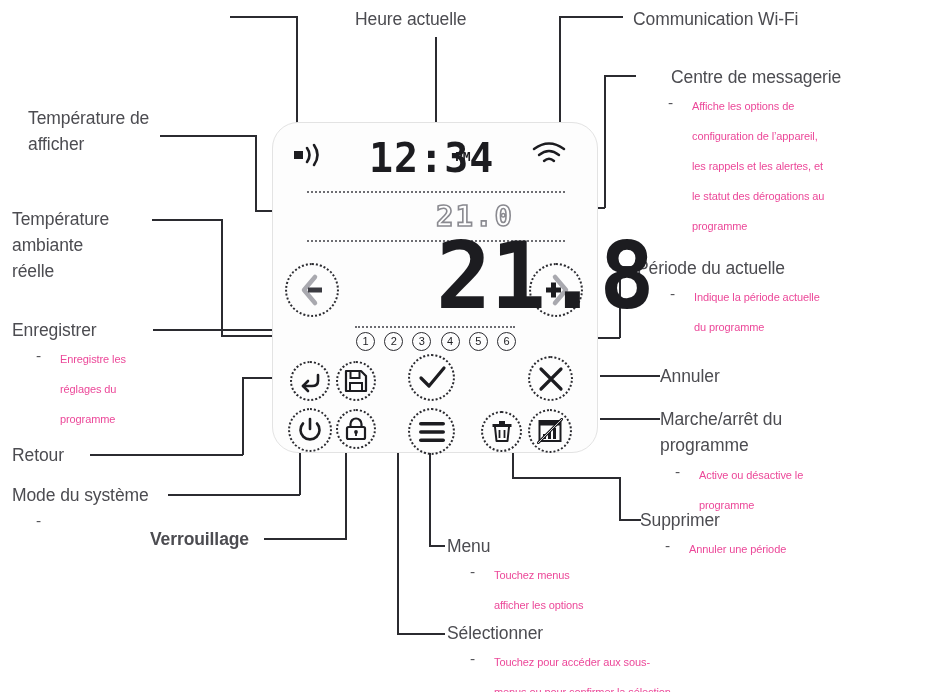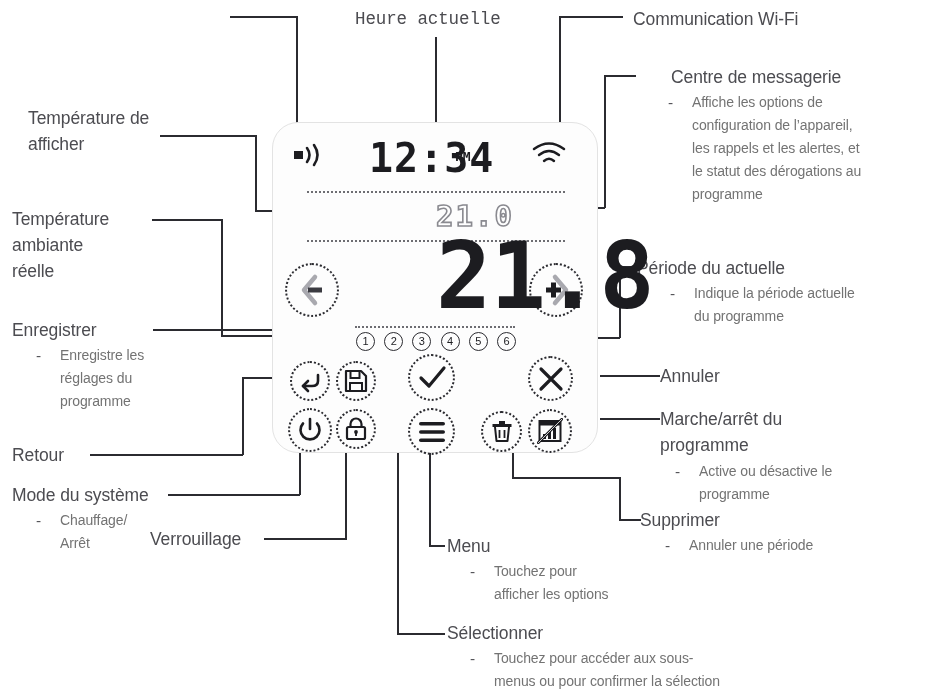--- a/index.html
+++ b/index.html
@@ -19,23 +19,23 @@
   .label {
     position: absolute;
     font-size: 17.5px;
     line-height: 26px;
     color: #4c4c51;
     white-space: pre-line;
     letter-spacing: -0.1px;
   }
   .sublabel {
     position: absolute;
-    font-size: 14px;
-    line-height: 23px;
-    color: #737373;
+    font-size: 11px;
+    line-height: 30px;
+    color: #ec4899;
     white-space: pre-line;
     letter-spacing: -0.1px;
   }
   .dash {
     position: absolute;
     font-size: 15.5px;
     line-height: 23px;
     color: #55555a;
   }
   
@@ -213,21 +213,21 @@
   <div class="ln lh" style="left:600px; top:375px; width:60px;"></div>
 
   <div class="ln lh" style="left:600px; top:418px; width:60px;"></div>
 
   <div class="ln lv" style="left:512px; top:438px; height:40px;"></div>
   <div class="ln lh" style="left:512px; top:477px; width:108px;"></div>
   <div class="ln lv" style="left:619px; top:477px; height:43px;"></div>
   <div class="ln lh" style="left:619px; top:519px; width:22px;"></div>
 
 
-  <div class="label" style="left:355px; top:6px;font-family:Liberation Mono, monospace;">Heure actuelle</div>
+  <div class="label" style="left:355px; top:6px;">Heure actuelle</div>
 
   <div class="label" style="left:633px; top:6px;">Communication Wi-Fi</div>
 
   <div class="label" style="left:671px; top:64px;">Centre de messagerie</div>
   <div class="dash" style="left:668px; top:91px;">-</div>
   <div class="sublabel" style="left:692px; top:91px; width:248px;">Affiche les options de
 configuration de l’appareil,
 les rappels et les alertes, et
 le statut des dérogations au
 programme</div>
@@ -242,28 +242,26 @@
   <div class="label" style="left:12px; top:317px;">Enregistrer</div>
   <div class="dash" style="left:36px; top:344px;">-</div>
   <div class="sublabel" style="left:60px; top:344px; width:150px;">Enregistre les
 réglages du
 programme</div>
 
   <div class="label" style="left:12px; top:442px;">Retour</div>
 
   <div class="label" style="left:12px; top:482px;">Mode du système</div>
   <div class="dash" style="left:36px; top:509px;">-</div>
-  <div class="sublabel" style="left:60px; top:509px; width:140px;">Chauffage/
-Arrêt</div>
-
-  <div class="label" style="left:150px; top:526px;">Verrouillage</div>
+
+  <div class="label" style="left:150px; top:526px;font-weight:bold;">Verrouillage</div>
 
   <div class="label" style="left:447px; top:533px;">Menu</div>
   <div class="dash" style="left:470px; top:560px;">-</div>
-  <div class="sublabel" style="left:494px; top:560px; width:200px;">Touchez pour
+  <div class="sublabel" style="left:494px; top:560px; width:200px;">Touchez menus
 afficher les options</div>
 
   <div class="label" style="left:447px; top:620px;">Sélectionner</div>
   <div class="dash" style="left:470px; top:647px;">-</div>
   <div class="sublabel" style="left:494px; top:647px; width:440px;">Touchez pour accéder aux sous-
 menus ou pour confirmer la sélection</div>
 
   <div class="label" style="left:637px; top:255px;">Période du actuelle</div>
   <div class="dash" style="left:670px; top:282px;">-</div>
   <div class="sublabel" style="left:694px; top:282px; width:250px;">Indique la période actuelle

